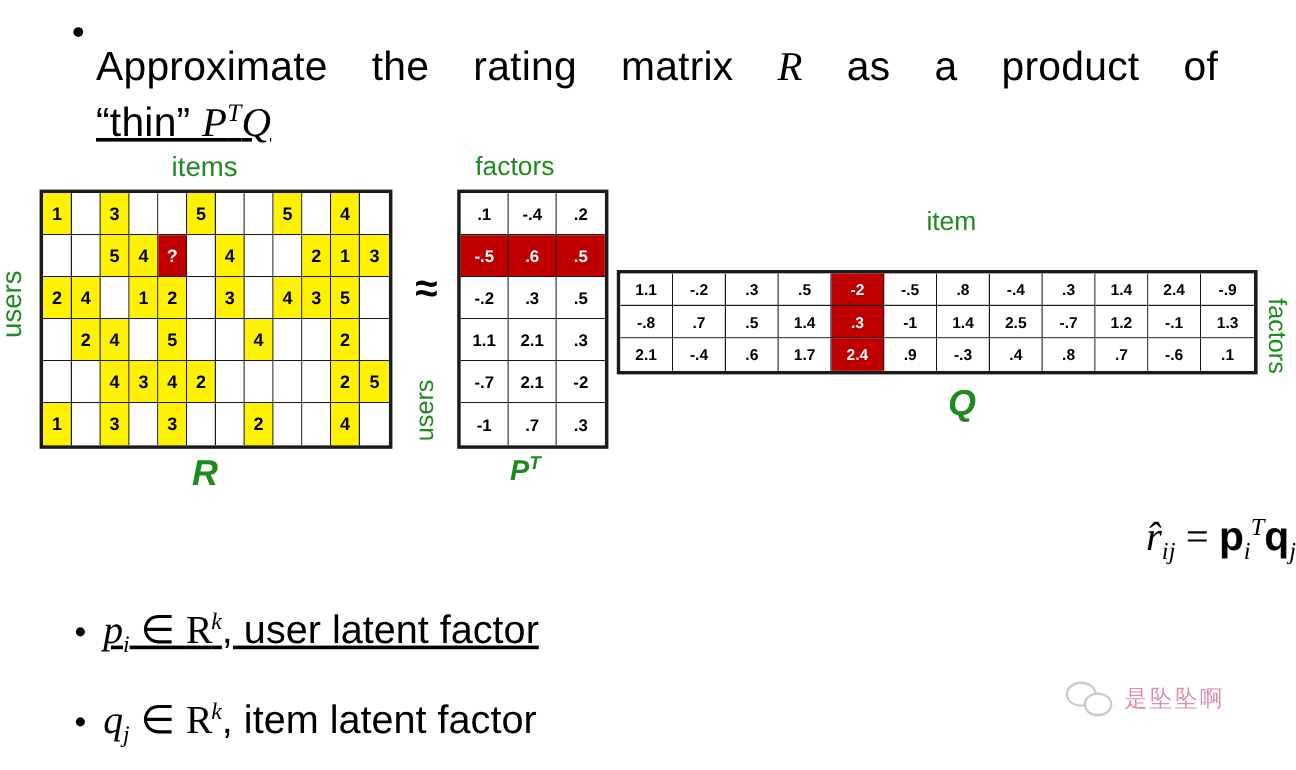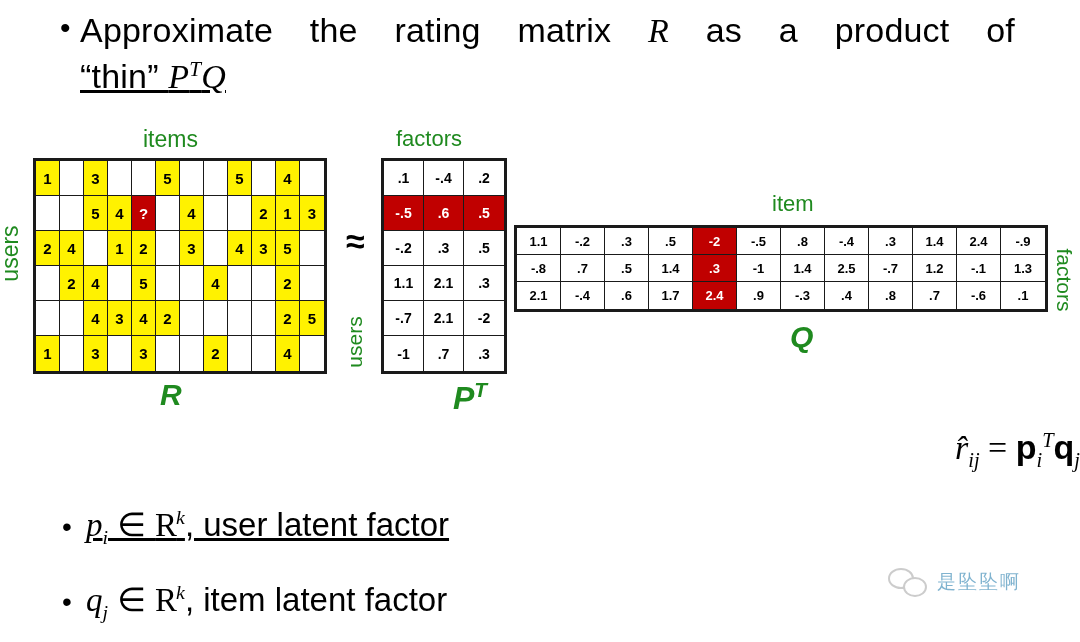--- a/index.html
+++ b/index.html
@@ -15,21 +15,21 @@
   
   #bullet-top{
     position:absolute; left:60px; top:8px; width:1000px;
     font-size:34px; line-height:1.35; letter-spacing:.2px;
   }
   #bullet-top .dot{
     display:inline-block; width:20px; vertical-align:top;
     font-size:30px;
   }
   #bullet-top .txt{display:inline-block; width:950px; vertical-align:top;}
-  .line1{ display:block; text-align:justify; text-align-last:justify; width:935px;}
+  .line1{ display:block; text-align:justify; text-align-last:justify; width:935px;margin-top:26px;}
   .line2{ display:block;text-decoration:underline; }
   .mathit{font-family:"Liberation Serif", serif; font-style:italic;}
   .sup{font-size:.62em; vertical-align:super; font-family:"Liberation Serif", serif; font-style:italic;}
 
   
   .mtx{position:absolute; border:3px solid #1a1a1a; background:#fff; box-sizing:content-box;}
   .mrow{display:flex;}
   .cell{
     box-sizing:border-box;
     border-right:1.5px solid #1a1a1a;
@@ -53,37 +53,37 @@
 
   
   #mtx-Q{left:514px; top:225px;}
   #mtx-Q .cell{width:44px;height:27px;font-size:13px;font-weight:bold;}
 
   
   .glab{position:absolute; color:#1f8a1f; font-weight:bold;}
   .glab-plain{position:absolute; color:#1f8a1f;}
   #lab-items{left:143px; top:126px; font-size:23px; font-weight:normal;}
   #lab-factors-top{left:396px; top:126px; font-size:22px; font-weight:normal;}
-  #lab-item{left:772px; top:191px; font-size:22px; font-weight:normal;}
+  #lab-item{left:772px; top:172px; font-size:22px; font-weight:normal;}
 
   #lab-users-left{
     left:-18px; top:240px; font-size:23px; font-weight:normal;
     transform:rotate(-90deg);
   }
   #lab-users-pt{
     left:329px; top:330px; font-size:21px; font-weight:normal;
     transform:rotate(-90deg);
   }
   #lab-factors-right{
     left:1032px; top:268px; font-size:21px; font-weight:normal;
     transform:rotate(90deg);
   }
 
   #lab-R{left:160px; top:378px; font-size:30px; font-style:italic; font-weight:bold;}
-  #lab-PT{left:425px; top:378px; font-size:32px; font-style:italic; font-weight:bold;margin-left:28px;}
+  #lab-PT{left:425px; top:378px; font-size:24px; font-style:italic; font-weight:bold;}
   #lab-Q{left:790px; top:320px; font-size:30px; font-style:italic; font-weight:bold;}
   #lab-PT .tsup{font-size:.65em; vertical-align:super;}
 
   #approx-sign{
     position:absolute; left:346px; top:222px;
     font-size:34px; font-weight:bold; color:#000;
   }
 
   
   #formula{
@@ -112,21 +112,21 @@
     display:flex; align-items:center; gap:9px;
     opacity:.5;
   }
   #wechat-icon{width:40px;height:28px;position:relative;}
   #wechat-icon .b1,#wechat-icon .b2{
     position:absolute; border:2.2px solid #9a9a9a; border-radius:50%;
     background:#fff;
   }
   #wechat-icon .b1{width:22px;height:17px;left:0;top:0;}
   #wechat-icon .b2{width:20px;height:16px;left:15px;top:9px;}
-  #wm-text{font-size:19px; color:#0369a1; letter-spacing:2px;text-align:center;}
+  #wm-text{font-size:19px; color:#be185d; letter-spacing:2px;text-align:center;}
 </style>
 </head>
 <body>
 
 <div id="bullet-top">
   <span class="dot">•</span><span class="txt">
     <span class="line1"><span>Approximate the rating matrix </span><span class="mathit">R</span><span> as a product of</span></span>
     <span class="line2"><span>“thin” </span><span class="mathit">P</span><span class="sup">T</span><span class="mathit">Q</span></span>
   </span>
 </div>

